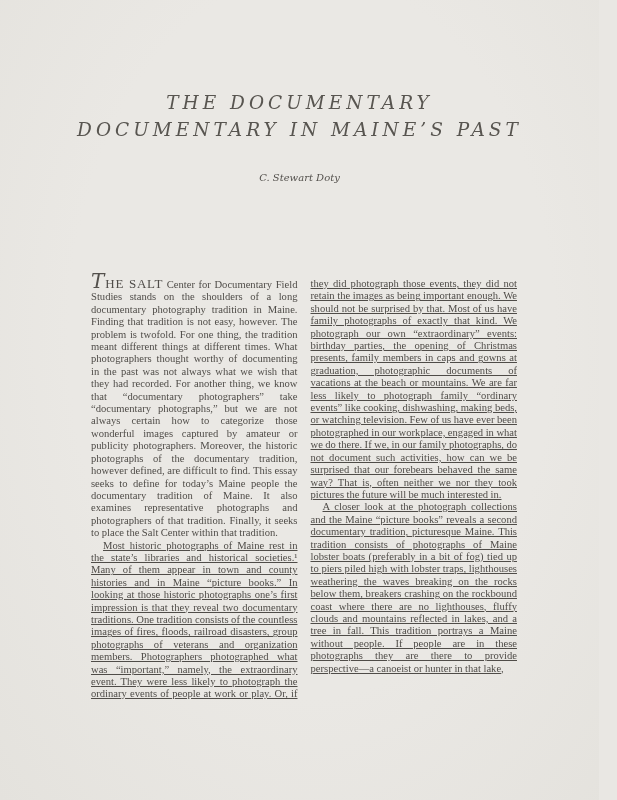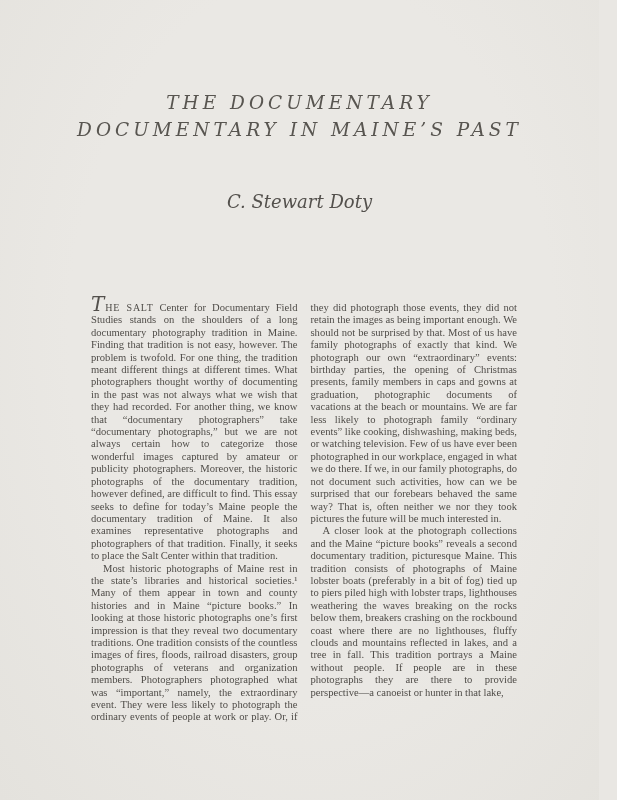--- a/index.html
+++ b/index.html
@@ -29,25 +29,25 @@
     font-style: italic;
     color: #585550;
   }
   .title-line {
     font-size: 18.5px;
     line-height: 27px;
     letter-spacing: 4px;
     white-space: nowrap;
   }
   .author-line {
-    margin-top: 51px;
+    margin-top: 27px;
     text-align: center;
     font-family: "DejaVu Serif", "Liberation Serif", serif;
     font-style: italic;
-    font-size: 18px;
+    font-size: 10px;
     line-height: 16px;
     color: #54514d;
   }
   
   .columns {
     margin: 82px 0 0 91px;
     width: 426px;
     height: 434px;
     padding-top: 10px;
     box-sizing: content-box;
@@ -61,31 +61,32 @@
     hyphens: auto;
     -webkit-hyphens: auto;
     word-spacing: -0.2px;
     color: #4f4c48;
   }
   .columns p {
     margin: 0;
   }
   .columns p.indented {
     text-indent: 12px;
+    text-decoration: underline;
   }
   .raised-initial {
     font-family: "DejaVu Serif", "Liberation Serif", serif;
     font-style: italic;
     font-size: 20px;
     line-height: 0;
     letter-spacing: 1px;
     color: #53504c;
   }
   .lead-smallcaps {
-    font-size: 10px;
+    font-size: 13px;
     letter-spacing: 0.7px;
     font-family: Liberation Serif, serif;
   }
 </style>
 </head>
 <body>
 
 <div class="page">
 
   <div class="title-block">

